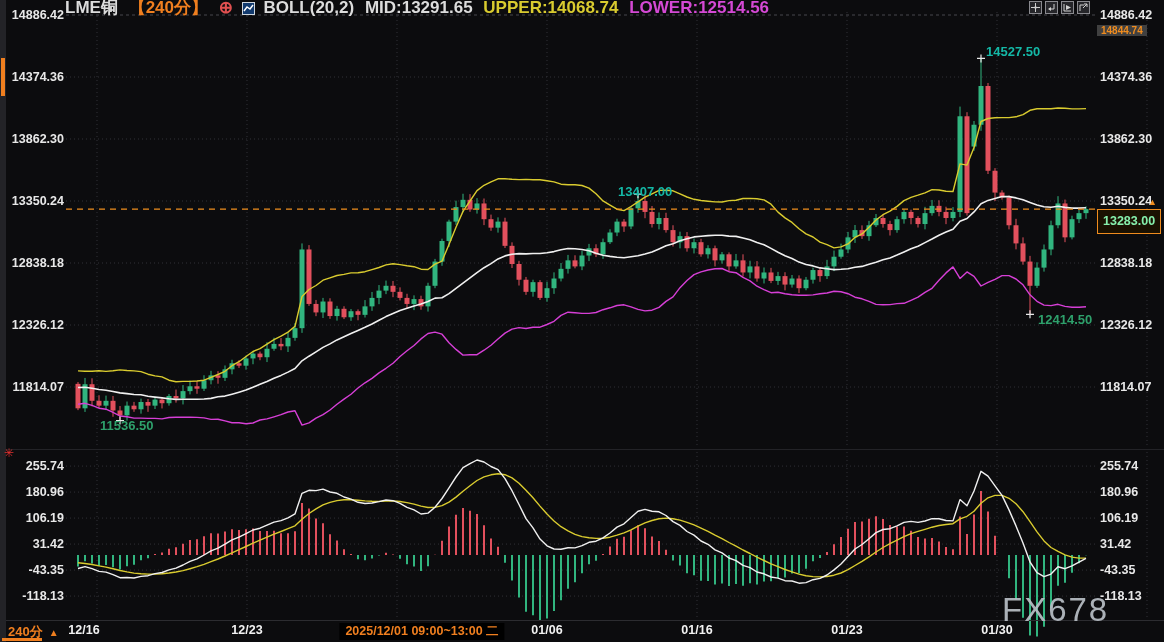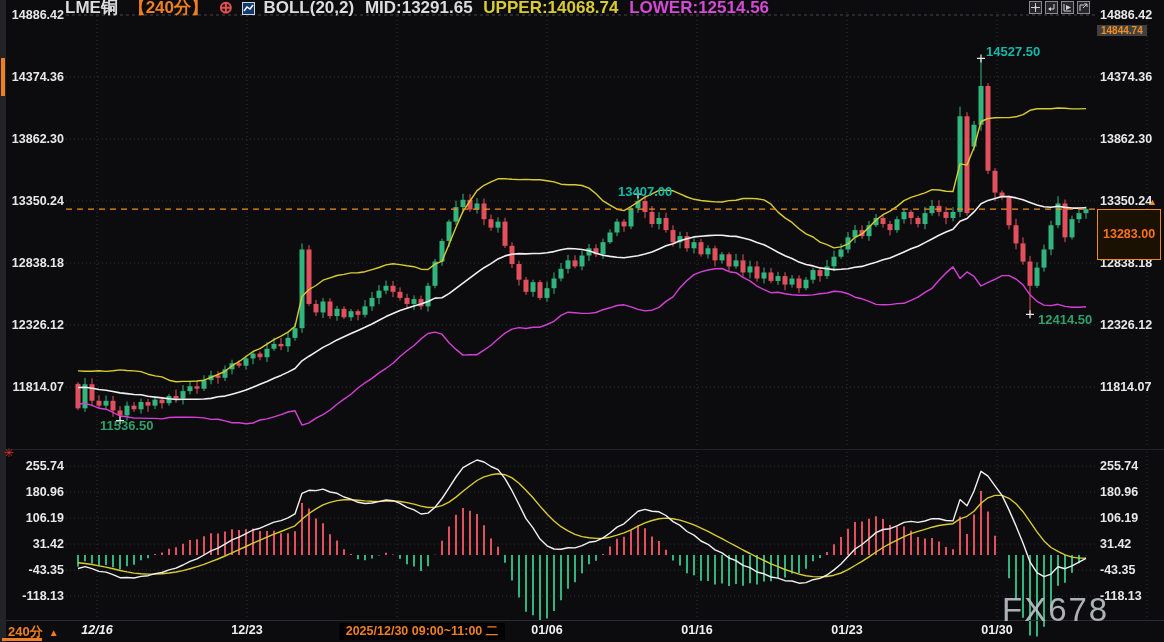--- a/index.html
+++ b/index.html
@@ -37,21 +37,21 @@
   .tlab.hl{color:#f07f1f;background:#000;padding:0 6px;}
   .tab{position:absolute;left:8px;top:623px;font-size:13px;font-weight:700;color:#f07f1f;}
   .tab .arr{font-size:10px;margin-left:6px;}
   .tab-underline{position:absolute;left:2px;top:638px;width:40px;height:3px;background:#f07f1f;}
   
   .ann{position:absolute;font-size:13px;font-weight:700;white-space:nowrap;}
   .ann.red{color:#14b8a6;}
   .ann.green{color:#2ea06b;}
   
   .sess-high{position:absolute;left:1097px;top:25px;background:#404040;color:#f08c1e;font-size:10px;font-weight:700;padding:0 4px;}
-  .last-price{position:absolute;left:1097px;top:209px;background:#1a1102;border:1px solid #f08c1e;color:#f97316;font-size:12.5px;font-weight:700;padding:17px 5px;line-height:15px;}
+  .last-price{position:absolute;left:1097px;top:209px;background:#1a1102;border:1px solid #f08c1e;color:#86efac;font-size:12.5px;font-weight:700;padding:4px 5px;line-height:15px;}
   .lp-arrow{position:absolute;left:1148px;top:197px;color:#f08c1e;font-size:9px;}
   .watermark{position:absolute;left:1002px;top:591px;font-size:33px;font-weight:400;color:#b9bfc6;letter-spacing:2px;opacity:.92;}
 </style>
 </head>
 <body>
 
 <div class="screen">
 
   <svg id="chart" width="1164" height="642">
       <defs>
@@ -614,23 +614,23 @@
       <div class="axlab axL" style="top: 511.079px;">106.19</div>
       <div class="axlab axR" style="top: 511.079px;">106.19</div>
       <div class="axlab axL" style="top: 537.076px;">31.42</div>
       <div class="axlab axR" style="top: 537.076px;">31.42</div>
       <div class="axlab axL" style="top: 563.072px;">-43.35</div>
       <div class="axlab axR" style="top: 563.072px;">-43.35</div>
       <div class="axlab axL" style="top: 589.072px;">-118.13</div>
       <div class="axlab axR" style="top: 589.072px;">-118.13</div>
     </div>
   <div id="timeaxis">
-      <div class="tlab" style="left: 97px; font-style: italic;">12/16</div>
+      <div class="tlab" style="left: 84px;">12/16</div>
       <div class="tlab" style="left: 247px;">12/23</div>
-      <div class="tlab hl" style="left: 422px;">2025/12/30 09:00~11:00 二</div>
+      <div class="tlab hl" style="left: 422px;">2025/12/01 09:00~13:00 二</div>
       <div class="tlab" style="left: 547px;">01/06</div>
       <div class="tlab" style="left: 697px;">01/16</div>
       <div class="tlab" style="left: 847px;">01/23</div>
       <div class="tlab" style="left: 997px;">01/30</div>
     </div>
   <div id="anns">
       <div class="ann green" style="left: 100px; top: 418px;">11536.50</div>
       <div class="ann red" style="left: 618px; top: 176px; margin-top: 8px;">13407.00</div>
       <div class="ann red" style="left: 986px; top: 44px;">14527.50</div>
       <div class="ann green" style="left: 1038px; top: 312px;">12414.50</div>

